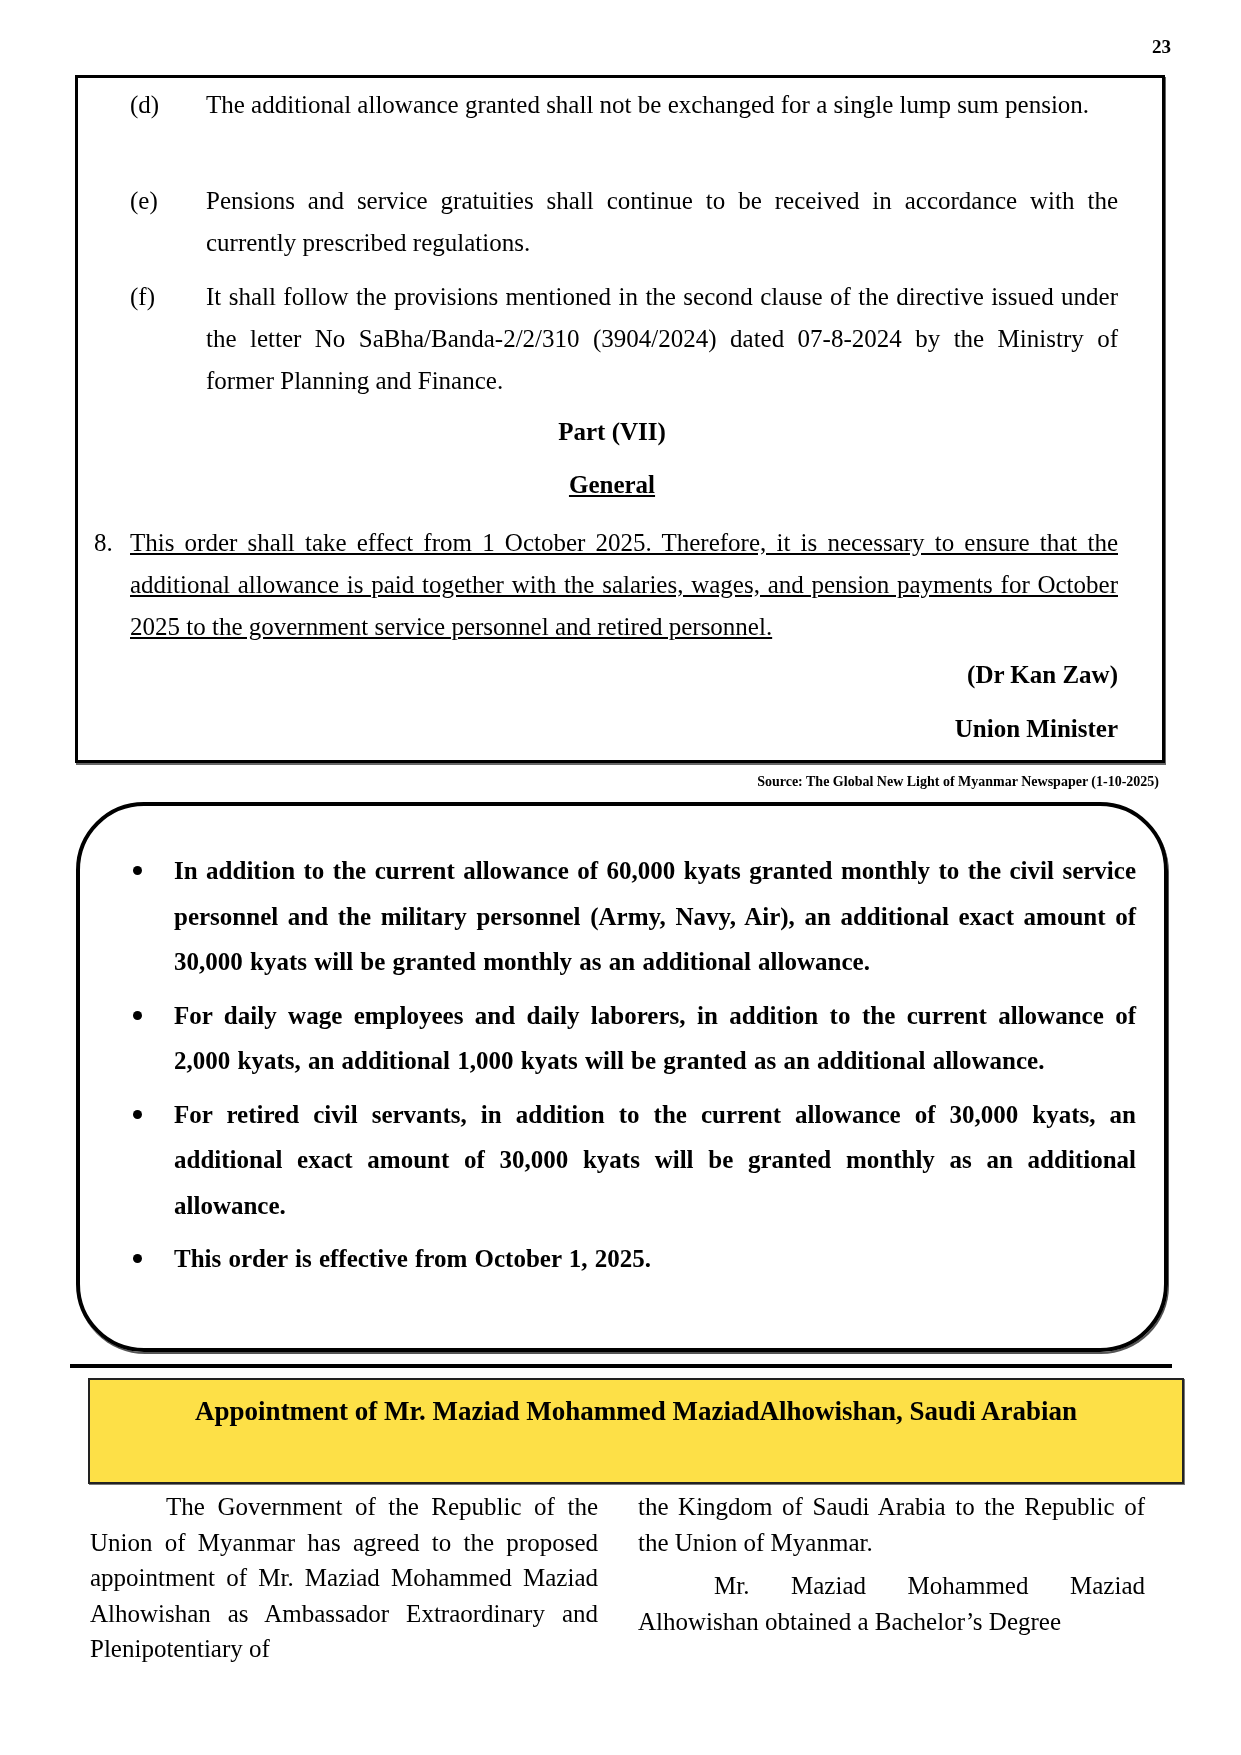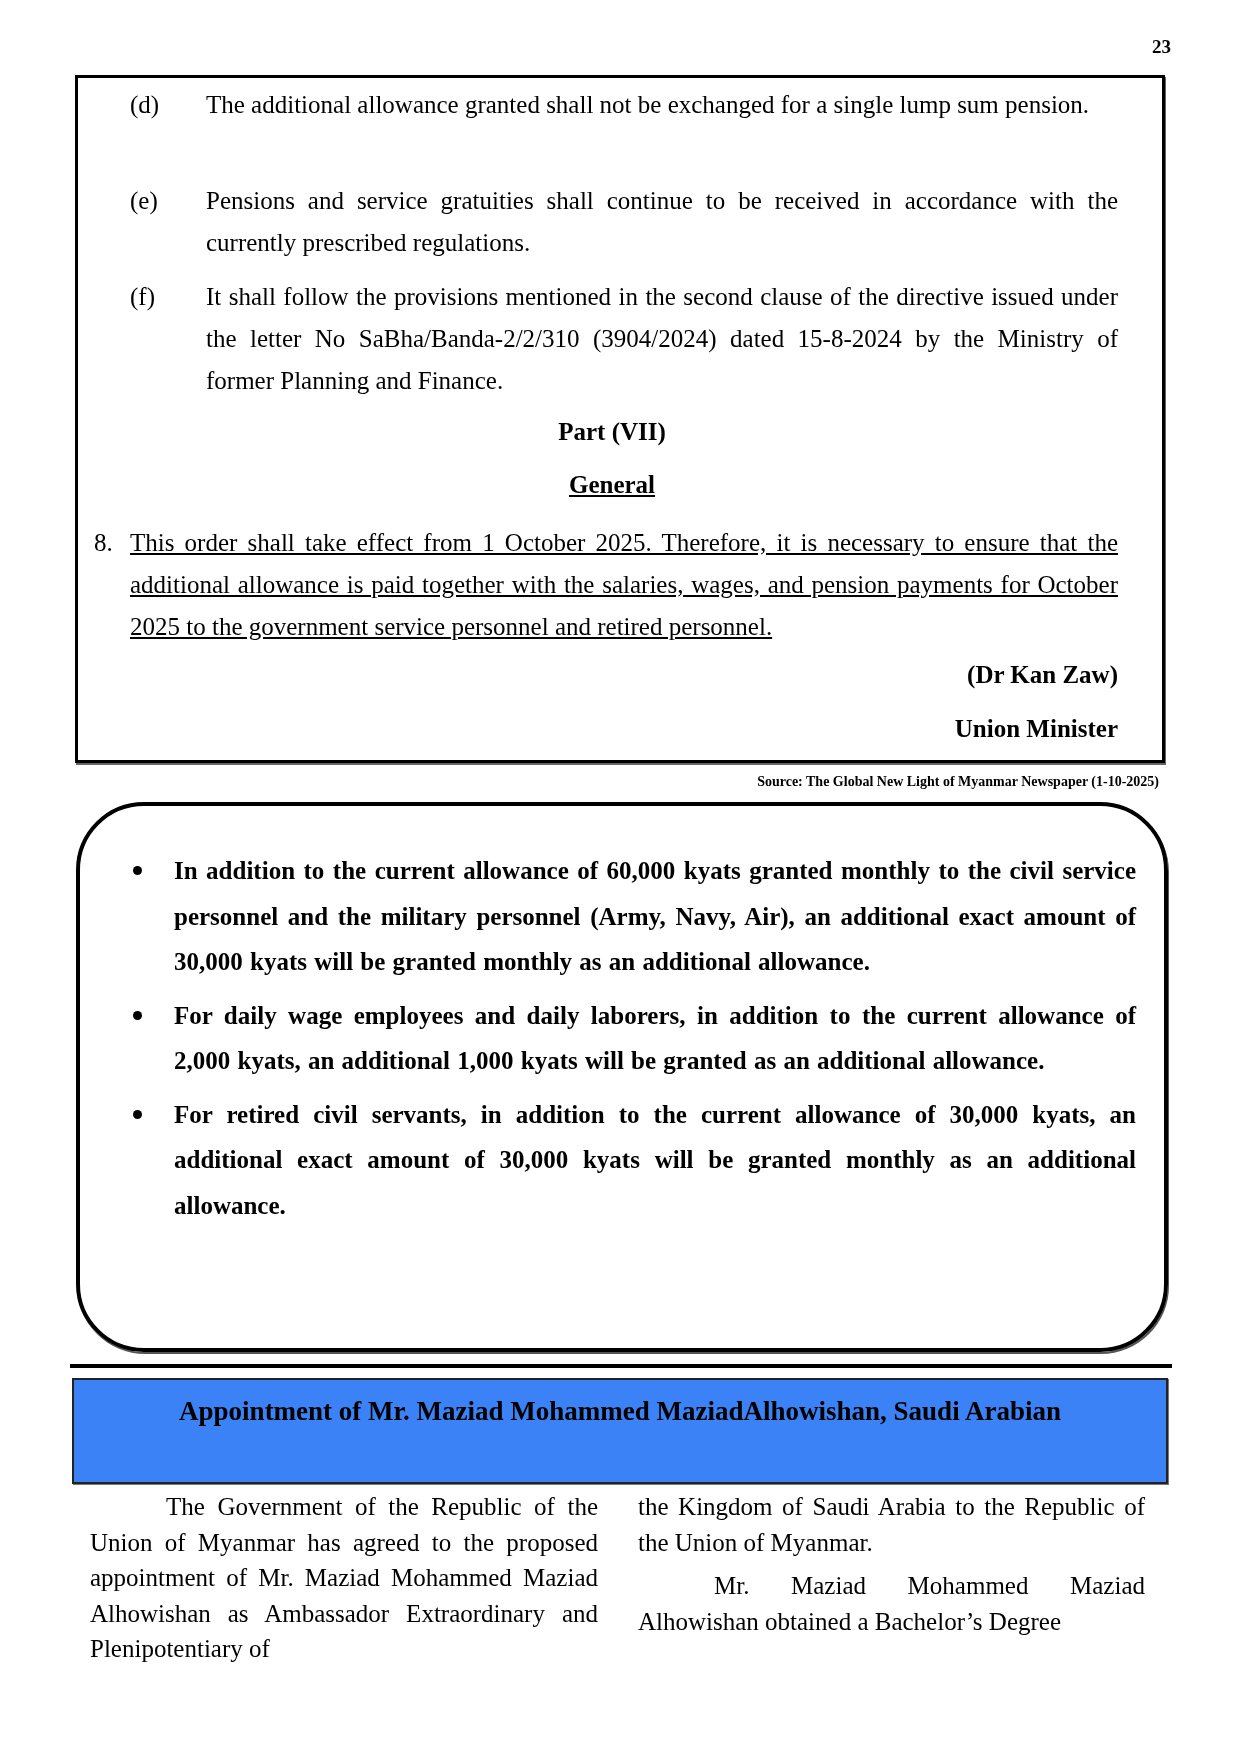--- a/index.html
+++ b/index.html
@@ -207,21 +207,21 @@
   <div class="clause clause-d">
     <span class="label">(d)</span>
     <span class="text">The additional allowance granted shall not be exchanged for a single lump sum pension.</span>
   </div>
   <div class="clause clause-e">
     <span class="label">(e)</span>
     <span class="text">Pensions and service gratuities shall continue to be received in accordance with the currently prescribed regulations.</span>
   </div>
   <div class="clause clause-f">
     <span class="label">(f)</span>
-    <span class="text">It shall follow the provisions mentioned in the second clause of the directive is­sued under the letter No SaBha/Banda-2/2/310 (3904/2024) dated 15-8-2024 by the Ministry of former Planning and Finance.</span>
+    <span class="text">It shall follow the provisions mentioned in the second clause of the directive is­sued under the letter No SaBha/Banda-2/2/310 (3904/2024) dated 07-8-2024 by the Ministry of former Planning and Finance.</span>
   </div>
 
   <div class="heading-center part-heading">Part (VII)</div>
   <div class="heading-center general-heading">General</div>
 
   <div class="para-8">
     <span class="num">8.</span>
     <span class="text">This order shall take effect from 1 October 2025. Therefore, it is necessary to ensure that the additional allowance is paid together with the salaries, wages, and pension payments for October 2025 to the government service personnel and retired personnel.</span>
   </div>
 
@@ -238,26 +238,30 @@
       <span>In addition to the current allowance of 60,000 kyats granted monthly to the civil service personnel and the military personnel (Army, Navy, Air), an additional exact amount of 30,000 kyats will be granted monthly as an additional allowance.</span>
     </li>
     <li class="summary-item">
       <span class="bullet"></span>
       <span>For daily wage employees and daily laborers, in addition to the current allowance of 2,000 kyats, an additional 1,000 kyats will be granted as an additional allowance.</span>
     </li>
     <li class="summary-item">
       <span class="bullet"></span>
       <span>For retired civil servants, in addition to the current allowance of 30,000 kyats, an additional exact amount of 30,000 kyats will be granted monthly as an additional allowance.</span>
     </li>
+    <li class="summary-item">
+      <span class="bullet"></span>
+      <span>This order is effective from October 1, 2025.</span>
+    </li>
   </ul>
 </section>
 
 <div class="section-divider"></div>
 
-<header class="headline-box" style="background: #3b82f6;">
+<header class="headline-box" style="background: #fde047; margin-left: 16px;">
   <div>Appointment of Mr. Maziad Mohammed MaziadAlhowishan, Saudi Arabian</div>
 </header>
 
 <div class="article-col col-left">
   <p class="indent">The Government of the Republic of the Union of Myanmar has agreed to the proposed appointment of Mr. Maziad Mo­hammed Maziad Alhowishan as Ambassa­dor Extraordinary and Plenipotentiary of</p>
 </div>
 
 <div class="article-col col-right">
   <p>the Kingdom of Saudi Arabia to the Repub­lic of the Union of Myanmar.</p>
   <p class="indent">Mr. Maziad Mohammed Maziad Alhowishan obtained a Bachelor’s Degree</p>

